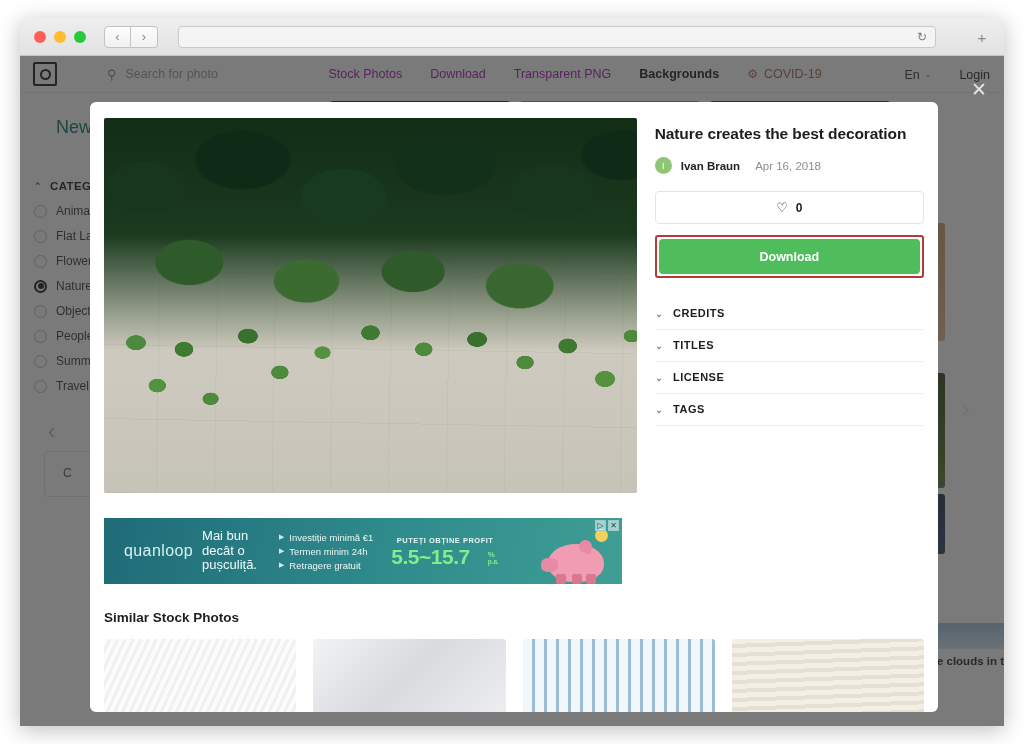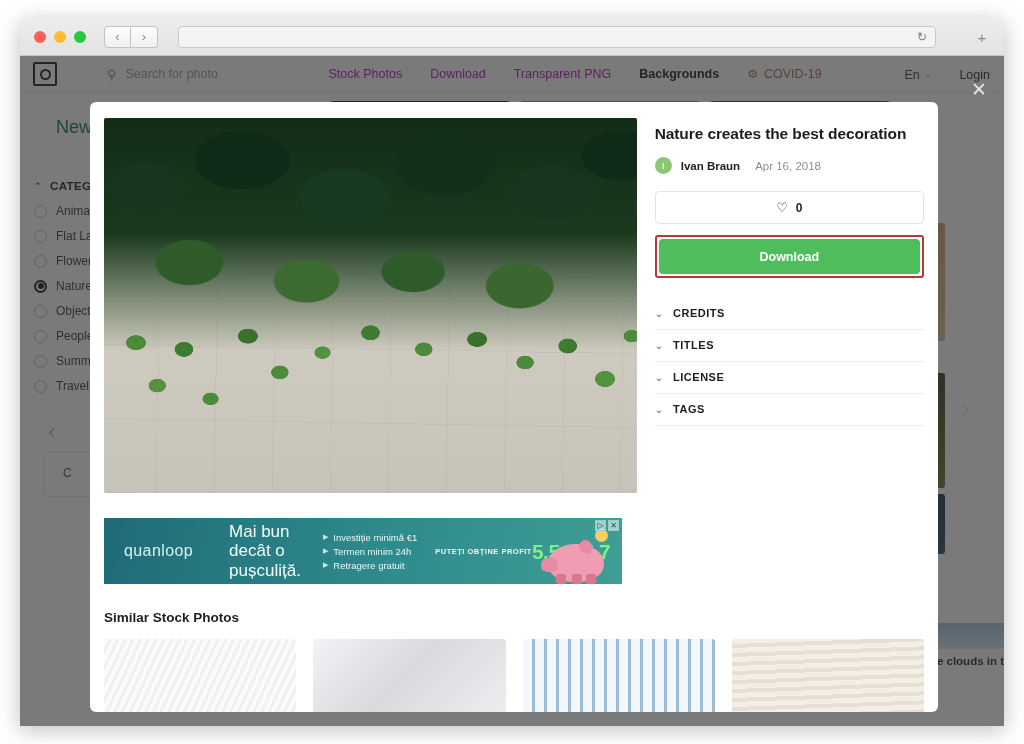--- a/index.html
+++ b/index.html
@@ -306,30 +306,30 @@
     width: 518px; height: 66px;
     background: linear-gradient(100deg,#1f6b78 0%,#2f8b8c 55%,#3f9e95 100%);
     display: flex; align-items: center;
     overflow: hidden;
   }
   .ad-brand {
     font-size: 16px; color: #d6f2ee; margin-left: 20px;
     letter-spacing: .4px; white-space: nowrap;
   }
   .ad-head {
-    margin-left: 36px; font-size: 17px; color: #f2fbf9;
+    margin-left: 9px; font-size: 13px; color: #f2fbf9;
     line-height: 1.14; white-space: pre-line;
   }
   .ad-bullets {
     margin-left: 22px; display: flex; flex-direction: column; gap: 3px;
   }
   .ad-bul { font-size: 9.5px; color: #eaf8f5; display: flex; gap: 5px; white-space: nowrap; }
   .ad-bul .tri { color: #cfe9e2; font-size: 7px; line-height: 1.5; }
   .ad-right {
-    margin-left: 18px; display: flex; flex-direction: row; align-items: center;
+    margin-left: 18px; display: flex; flex-direction: column; align-items: center;
   }
   .ad-kicker {
     font-size: 7.5px; color: #eaf8f5; font-weight: bold; letter-spacing: .5px; white-space: nowrap;
   }
   .ad-rate {
     display: flex; align-items: flex-end; gap: 18px; margin-top: 1px;
   }
   .ad-rate-num {
     font-size: 21px; font-weight: bold; color: #7ef08a; letter-spacing: -.5px; line-height: 1;
   }

